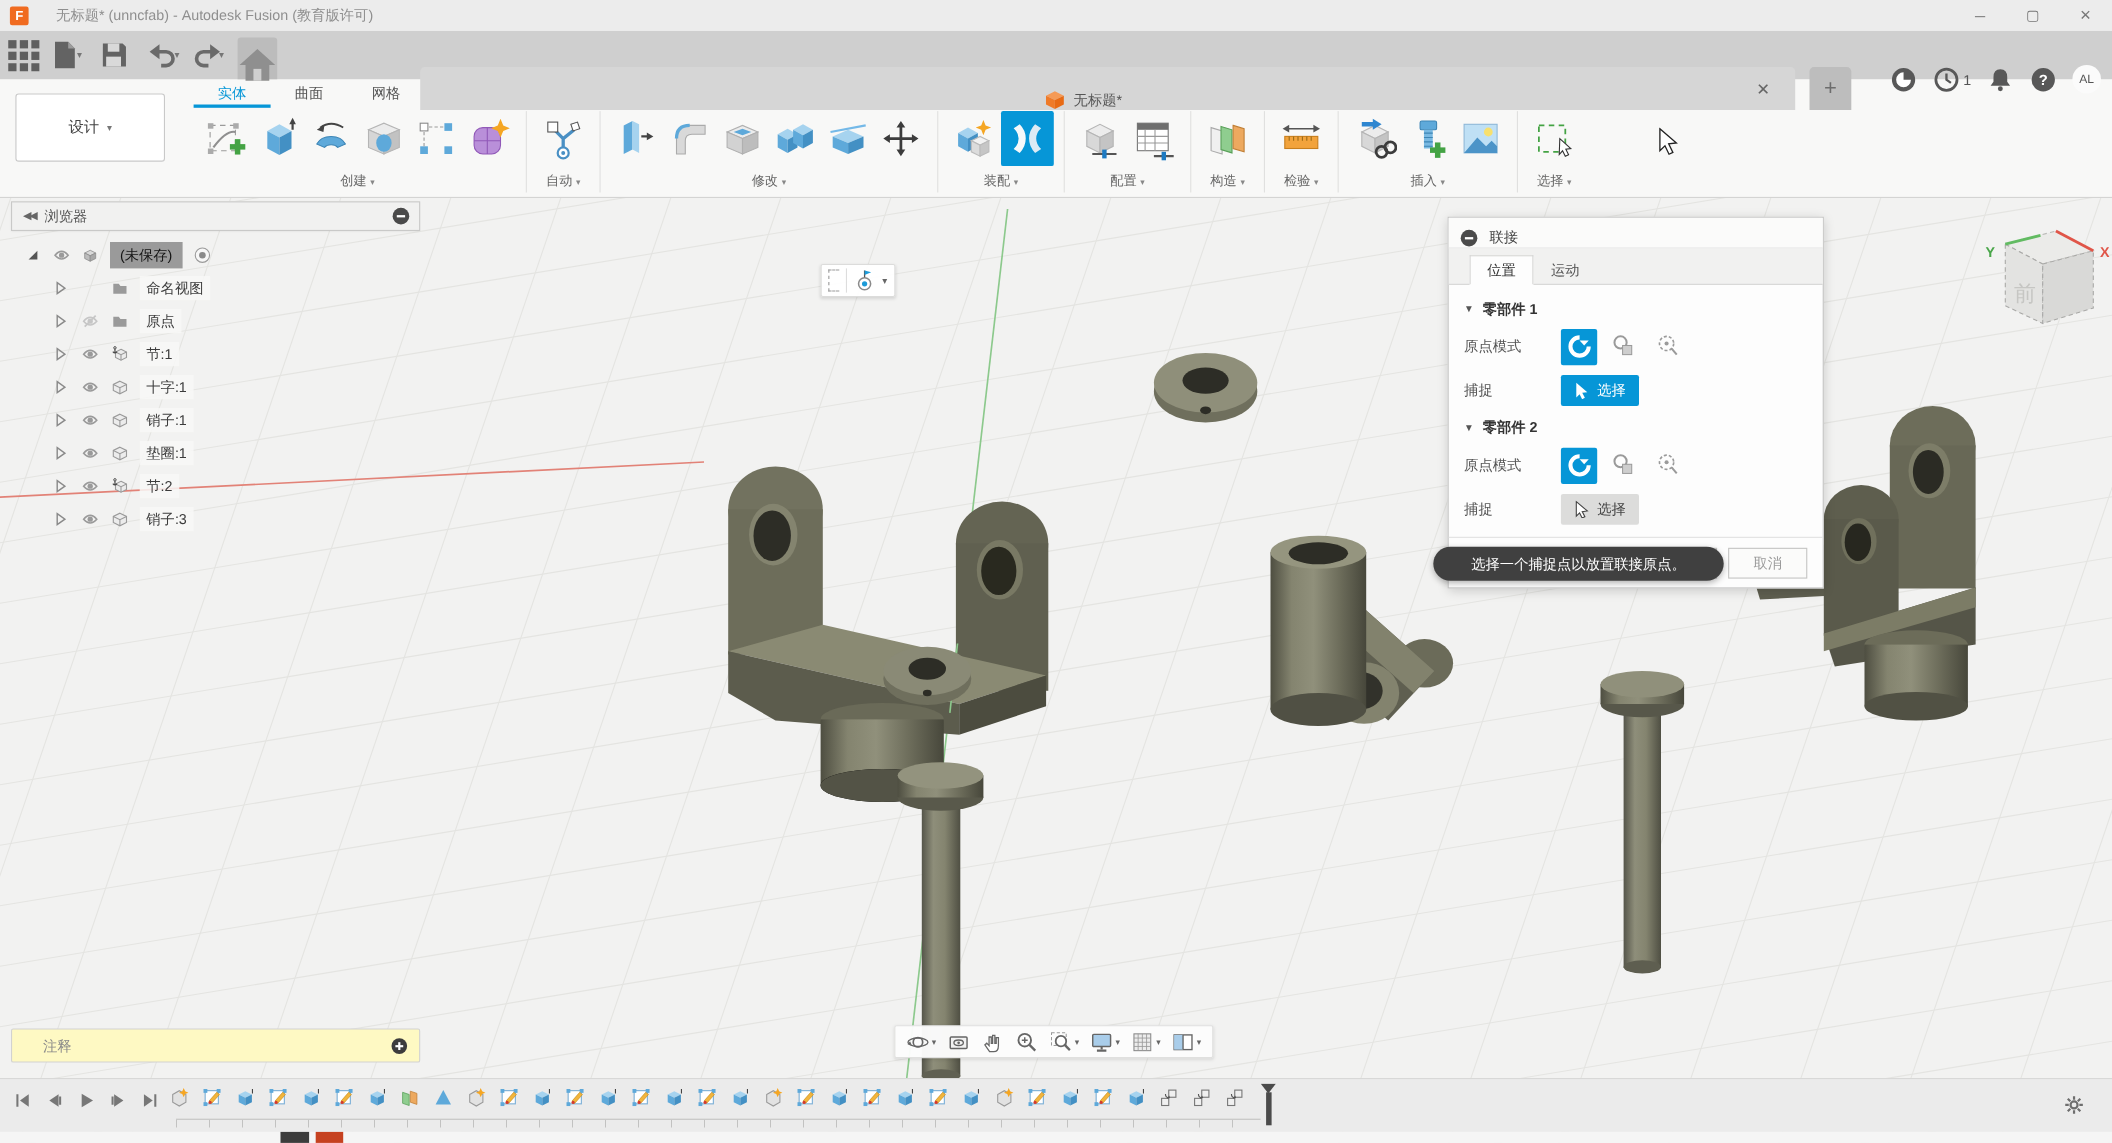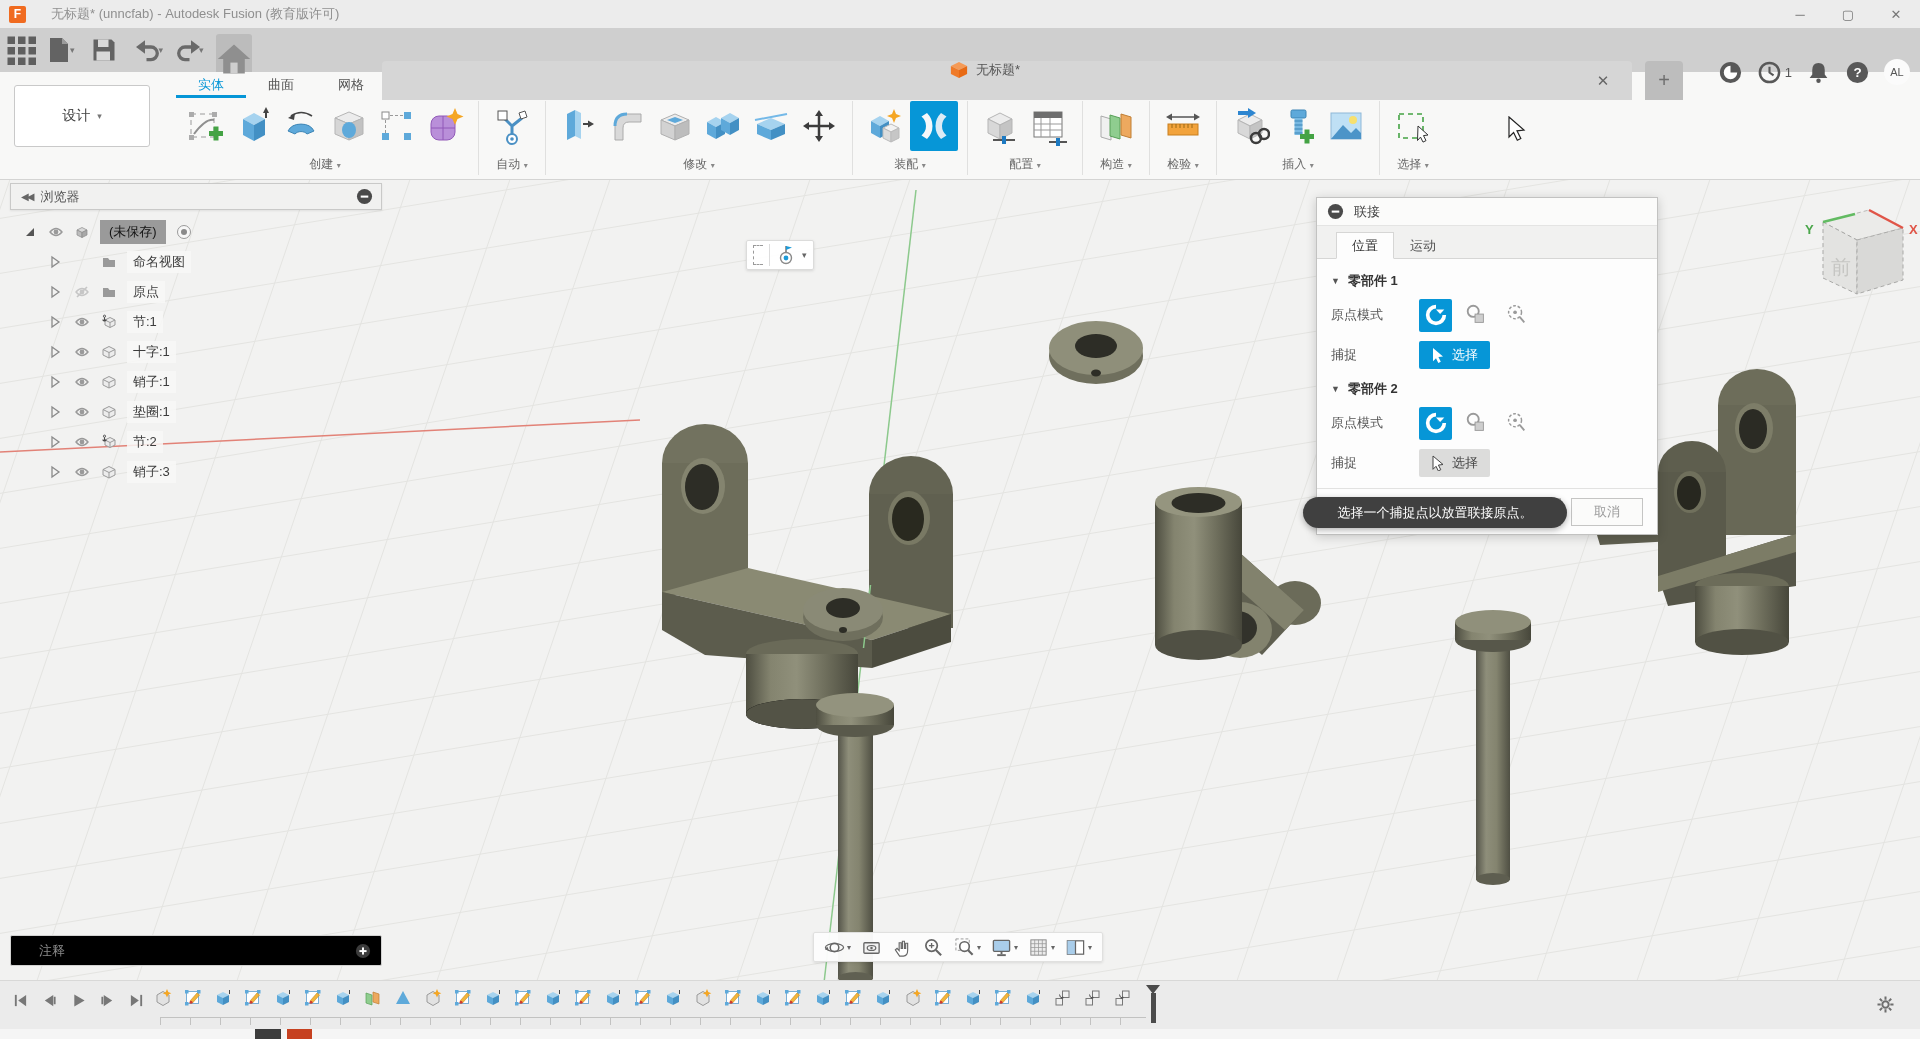--- a/index.html
+++ b/index.html
@@ -9,21 +9,21 @@
 .titlebar{position:absolute;left:0;top:0;width:1920px;height:28px;background:#ececec;display:flex;align-items:center;z-index:60}
 .applogo{width:17px;height:17px;margin-left:9px;background:#f06b20;border-radius:2px;color:#fff;font-weight:bold;font-size:12px;display:flex;align-items:center;justify-content:center}
 .titletext{margin-left:25px;font-size:13px;color:#8f8f8f}
 .wincontrols{margin-left:auto;display:flex;height:28px}
 .winbtn{width:48px;height:28px;display:flex;align-items:center;justify-content:center;color:#777;font-size:13px}
 
 .qatbar{position:absolute;left:0;top:28px;width:1920px;height:44px;background:#cfcfcf;display:flex;align-items:center;z-index:59}
 .qbtn{width:30px;height:32px;display:flex;align-items:center;justify-content:center}
 .qcaret{font-size:9px;color:#777;margin-left:-4px;margin-right:2px}
 .homebtn{background:#bcbcbc;border-radius:3px 3px 0 0;height:38px;margin-top:6px;width:36px;display:flex;align-items:flex-start;justify-content:center;padding-top:7px}
-.doctab{position:absolute;left:382px;top:33px;width:1250px;height:39px;background:#d6d6d6;border-radius:4px 4px 0 0;display:flex;align-items:flex-start;justify-content:center}
+.doctab{position:absolute;left:382px;top:33px;width:1250px;height:39px;background:#d6d6d6;border-radius:4px 4px 0 0;display:flex;align-items:flex-end;justify-content:center}
 .doctab .cube{width:18px;height:18px}
 .doctab .dlabel{font-size:13px;color:#555;margin-left:8px}
 .tabclose{position:absolute;right:14px;top:0;width:30px;height:39px;display:flex;align-items:center;justify-content:center;color:#666;font-size:15px}
 .tabadd{position:absolute;left:1645px;top:33px;width:38px;height:39px;background:#bdbdbd;border-radius:4px 4px 0 0;display:flex;align-items:center;justify-content:center;color:#6d6d6d;font-size:20px}
 .topicons{position:absolute;right:10px;top:31px;display:flex;align-items:center;gap:14px}
 .cicon{width:25px;height:25px}
 .clockwrap{display:flex;align-items:center;gap:3px;font-size:13px;color:#555}
 .avatar{width:26px;height:26px;border-radius:50%;background:#fbfbfb;display:flex;align-items:center;justify-content:center;font-size:11px;color:#555}
 
 .ribbon{position:absolute;left:0;top:72px;width:1920px;height:108px;background:#f8f8f7;border-bottom:1px solid #d4d4d3;z-index:58}
@@ -54,21 +54,21 @@
 .broot .ic{margin-right:9px}
 .rootlabel{background:#9a9a9a;color:#141414;font-size:13px;padding:3px 9px}
 .trow{display:flex;align-items:center;height:30px;padding-left:36px}
 .trow .ic{width:17px;height:17px;margin-right:10px;display:flex;align-items:center;justify-content:center}
 .trow .ic svg{width:16px;height:16px}
 .broot .ic{width:17px;height:17px}
 .broot .ic svg{width:16px;height:16px}
 .tlabel{font-size:13px;color:#3c3c3c;background:rgba(248,248,247,.85);padding:2px 6px}
 
 .dlg{position:absolute;left:1316px;top:17px;width:342px;height:338px;background:#fdfdfd;border:1px solid #c2c2c1;box-shadow:0 2px 10px rgba(0,0,0,.18);z-index:30}
-.dlghead{height:28px;display:flex;align-items:center;border-bottom:1px solid #e4e4e3;background:#fbfbfa}
+.dlghead{height:28px;display:flex;align-items:flex-end;border-bottom:1px solid #e4e4e3;background:#fbfbfa}
 .dlghead .bminus{margin:0 0 0 10px}
 .dlgtitle{font-size:13px;color:#444;margin-left:10px}
 .dlgtabs{height:33px;background:#f1f1f0;border-bottom:1px solid #d6d6d5;display:flex;align-items:flex-end;padding-left:19px}
 .dtab{width:58px;height:27px;display:flex;align-items:center;justify-content:center;font-size:13px;color:#555;margin-bottom:-1px}
 .dtab.active{background:#fdfdfd;border:1px solid #d6d6d5;border-bottom:1px solid #fdfdfd;color:#333}
 .dlgbody{padding:8px 14px 0 14px}
 .sectitle{display:flex;align-items:center;height:28px;font-size:13px;font-weight:bold;color:#333;gap:8px}
 .sectitle .tri{font-size:9px;color:#555}
 .drow{display:flex;align-items:center;height:40px}
 .dlabel{width:88px;font-size:13px;color:#555}
@@ -91,21 +91,21 @@
 .minibar .dash{width:10px;height:20px;border-left:1px dashed #9a9a9a;border-top:1px dashed #9a9a9a;border-bottom:1px dashed #9a9a9a}
 .minibar .divider{width:1px;height:22px;background:#ddd}
 .minibar svg{width:20px;height:22px}
 .minibar .car{font-size:9px;color:#666}
 
 .navbar{position:absolute;left:813px;top:752px;height:30px;background:rgba(252,252,252,.97);border:1px solid #e0e0df;border-radius:2px;display:flex;align-items:center;padding:0 5px;box-shadow:0 1px 3px rgba(0,0,0,.1);z-index:20}
 .nbtn{height:26px;display:flex;align-items:center;justify-content:center;padding:0 5px}
 .nbtn svg{width:21px;height:21px}
 .nbtn .car{font-size:8px;color:#666;margin-left:2px}
 
-.comments{position:absolute;left:10px;top:755px;width:372px;height:31px;background:#000000;border:1px solid #d2d2d1;border-radius:2px;display:flex;align-items:center;z-index:20}
+.comments{position:absolute;left:10px;top:755px;width:372px;height:31px;background:#fef9c3;border:1px solid #d2d2d1;border-radius:2px;display:flex;align-items:center;z-index:20}
 .comments .clabel{font-size:13px;color:#8a8a8a;margin-left:28px}
 .cplus{margin-left:auto;margin-right:10px;width:16px;height:16px}
 
 .timeline{position:absolute;left:0;top:980px;width:1920px;height:49px;background:#ebebeb;border-top:1px solid #d8d8d7;z-index:55}
 .pbar{position:absolute;left:8px;top:7px;display:flex;gap:4px}
 .pbtn{width:25px;height:24px;display:flex;align-items:center;justify-content:center}
 .pbtn svg{width:15px;height:15px}
 .tlitems{position:absolute;left:152px;top:5px;display:flex}
 .titem{width:22px;height:24px;margin-right:8px;display:flex;align-items:center;justify-content:center}
 .titem svg{width:20px;height:20px}

